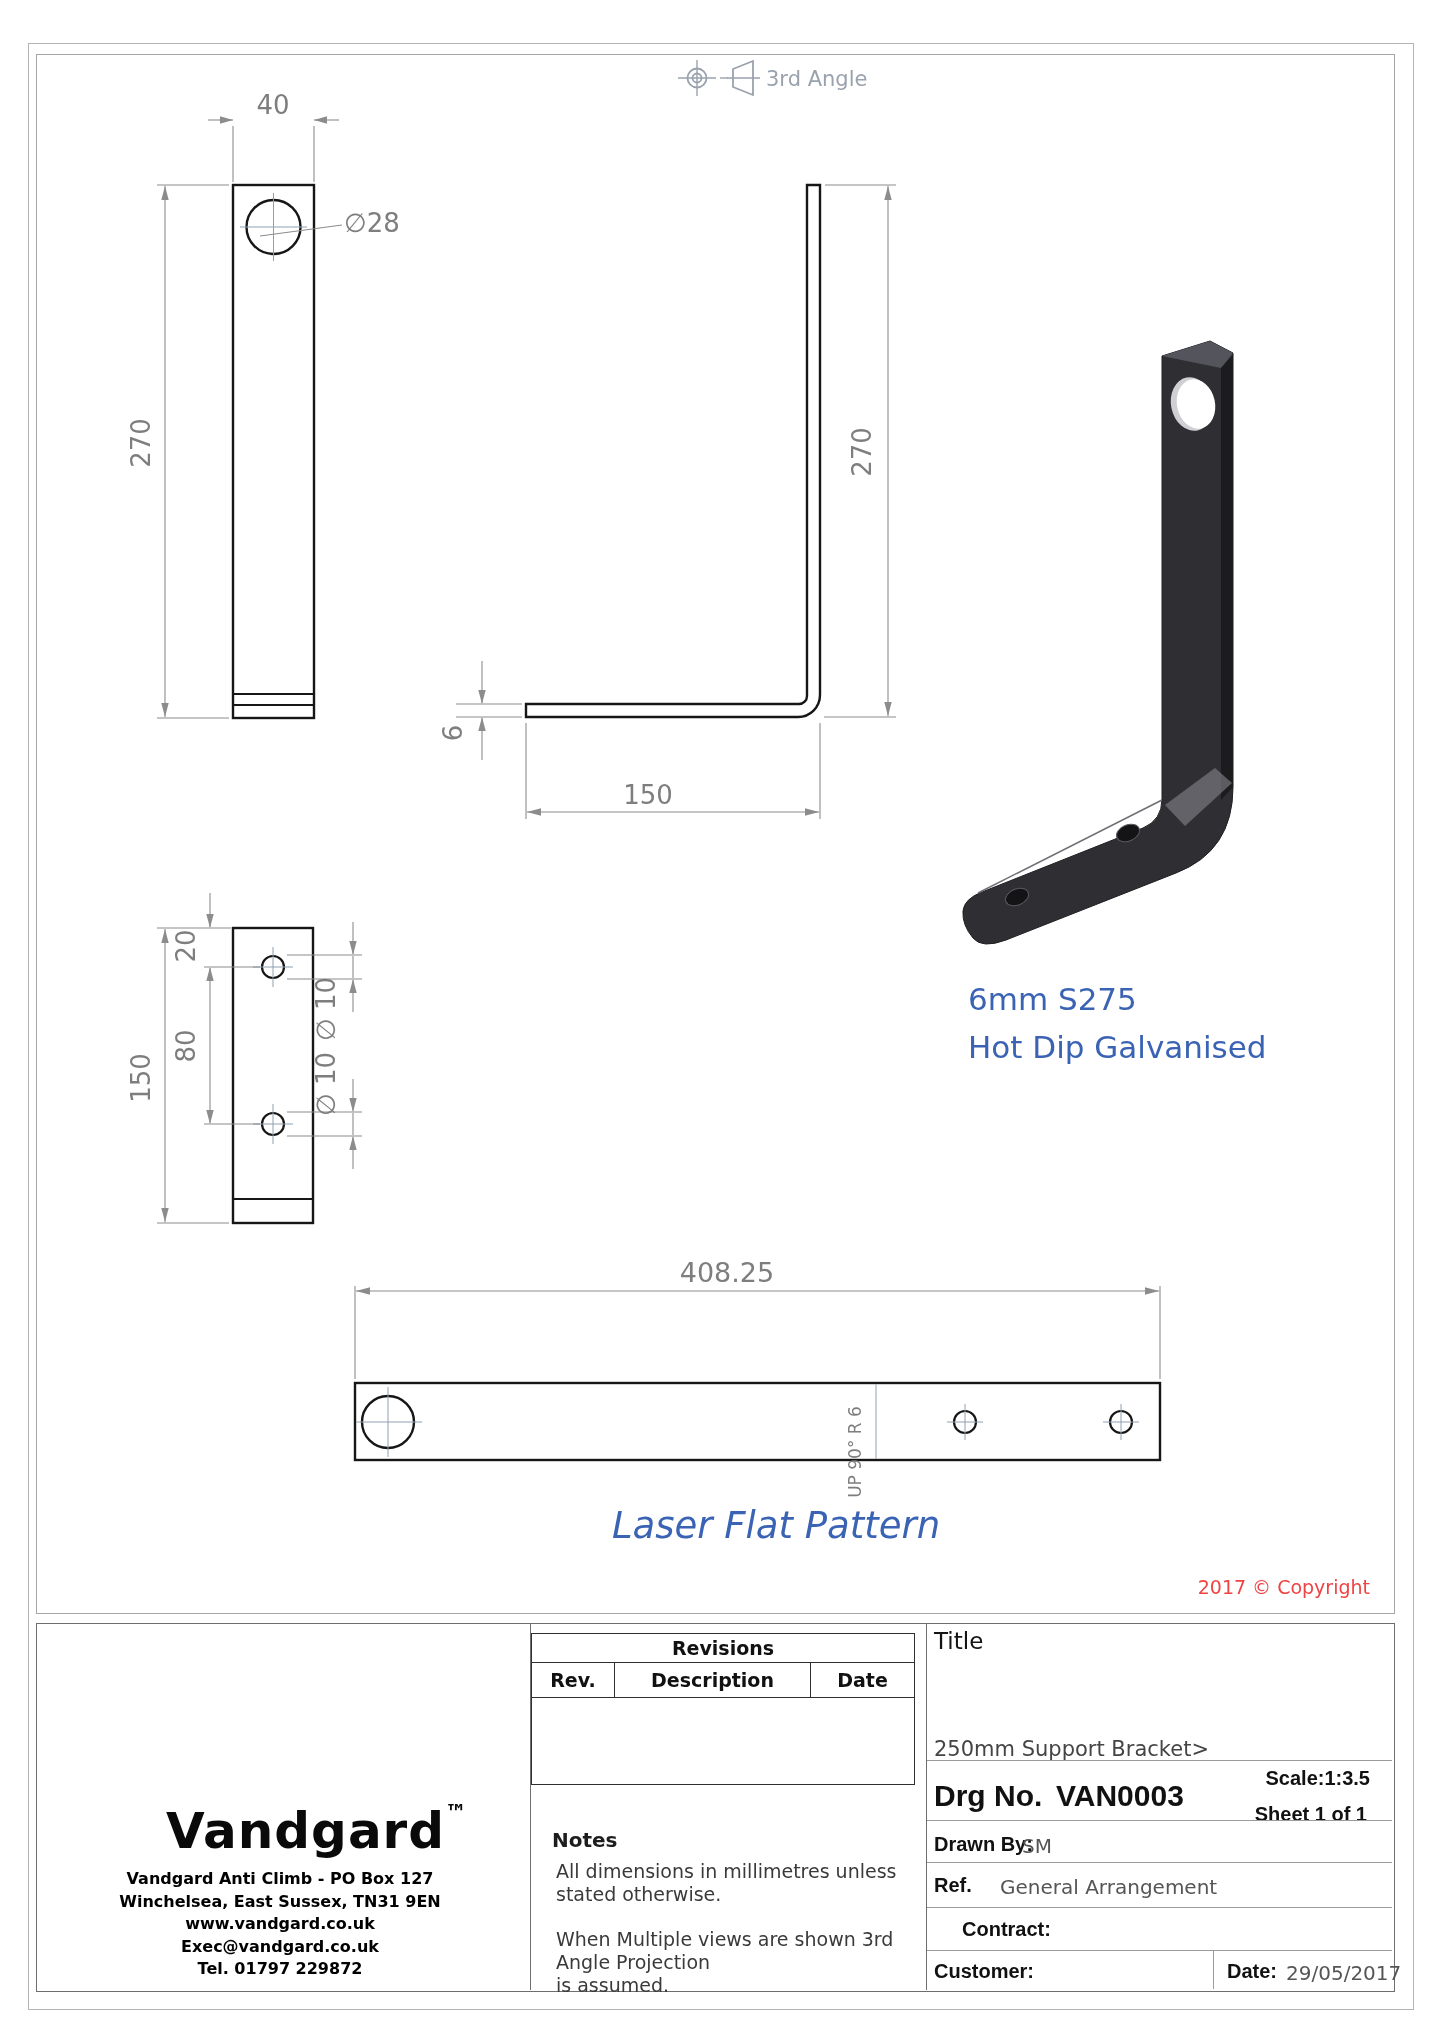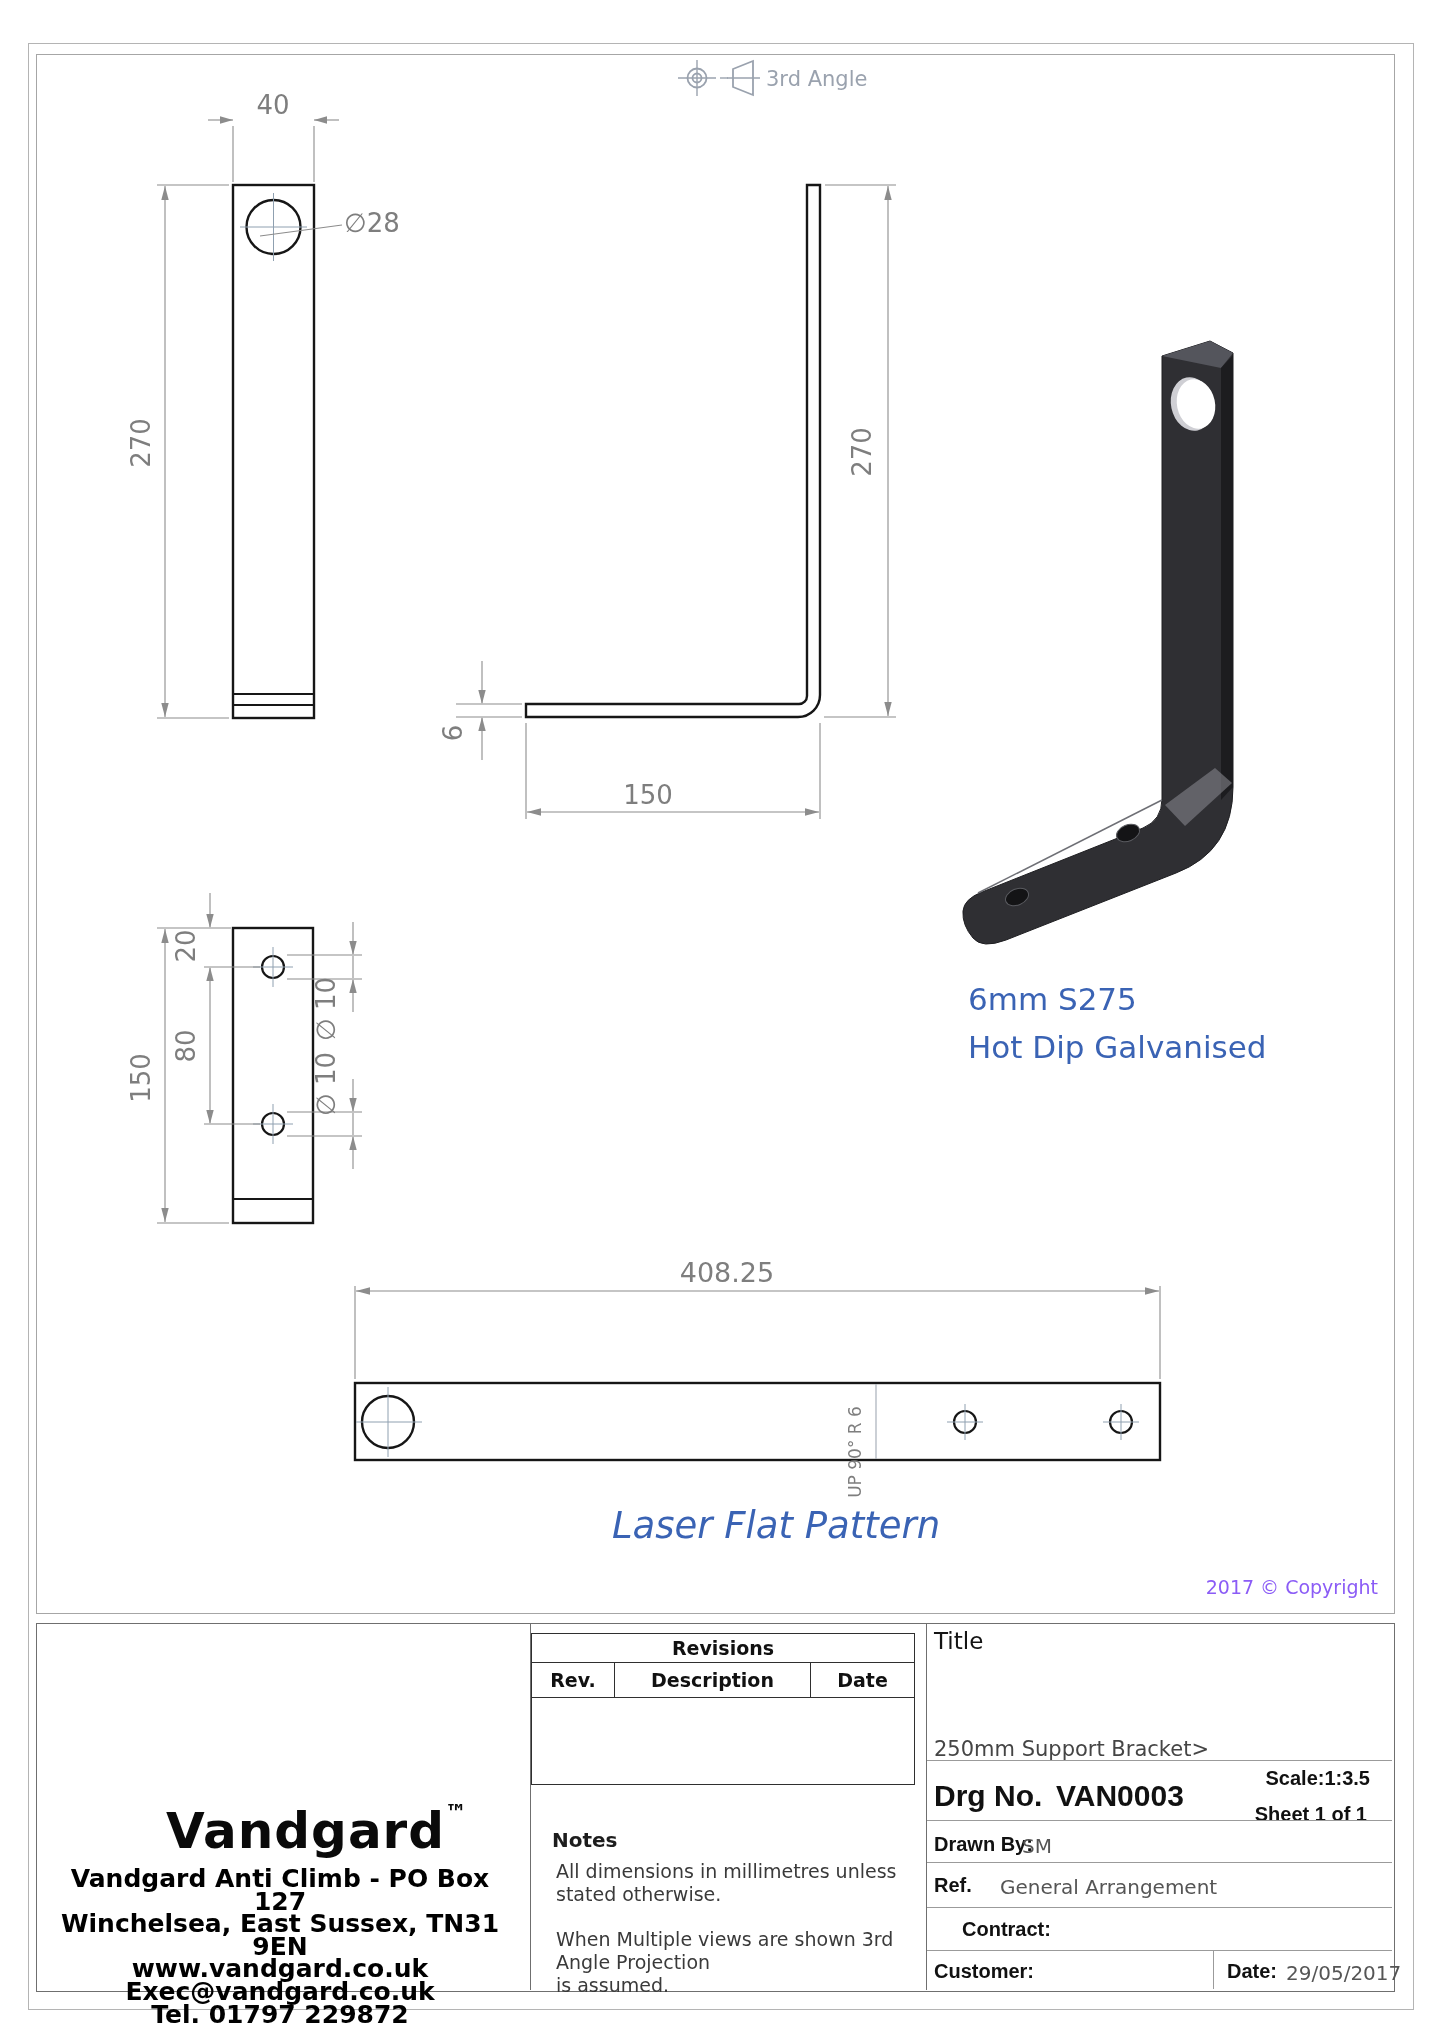--- a/index.html
+++ b/index.html
@@ -10,35 +10,35 @@
   .tbox{left:36px;top:1623px;width:1357px;height:367px;border:1.5px solid #6f6f6f;background:#fff;}
   .vdiv{border-left:1.5px solid #6f6f6f;width:0;}
   .hline{border-top:1px solid #9b9b9b;height:0;}
   .vline-thin{border-left:1px solid #9b9b9b;width:0;}
   svg.art{left:0;top:0;width:1445px;height:2044px;}
   .dimtext{fill:#7e7e7e;font-size:26px;font-family:"DejaVu Sans",sans-serif;}
   .projtext{fill:#9aa2ae;font-size:21px;font-family:"DejaVu Sans",sans-serif;}
   .bluebig{color:#3a63b4;}
   .mat-note{left:968px;top:975px;font-size:31px;line-height:48px;}
   .flat-caption{left:612px;top:1504px;font-size:37px;font-style:italic;}
-  .copyright{right:67px;top:1576px;font-size:19px;color:#8b5cf6;}
+  .copyright{right:75px;top:1576px;font-size:19px;color:#ef4444;}
   .rev-table{left:531px;top:1633px;width:382px;border:1.5px solid #2f2f2f;}
   .rev-head{height:28px;line-height:28px;text-align:center;font-size:19px;font-weight:600;border-bottom:1.5px solid #2f2f2f;}
   .rev-cols{display:flex;height:34px;line-height:34px;border-bottom:1.5px solid #2f2f2f;font-size:19px;font-weight:600;text-align:center;}
   .rev-c1{width:82px;border-right:1.5px solid #2f2f2f;}
   .rev-c2{width:195px;border-right:1.5px solid #2f2f2f;}
   .rev-c3{flex:1;}
   .rev-body{height:86px;}
   .notes-head{left:552px;top:1828px;font-size:20px;font-weight:600;color:#1d1d1d;}
   .notes-body{left:556px;top:1860px;width:360px;font-size:19px;line-height:22.8px;color:#3a3a3a;white-space:pre-line;}
   .lbl{font-weight:bold;font-size:20px;color:#111;font-family:"Liberation Sans","DejaVu Sans",sans-serif;}
   .val{font-size:20px;color:#555;}
   .brand{left:166px;top:1788px;font-size:50px;font-weight:bold;line-height:50px;letter-spacing:1px;color:#0a0a0a;}
   .brand sup{font-size:22px;vertical-align:28px;letter-spacing:0;}
-  .addr{left:60px;top:1868px;width:440px;text-align:center;font-size:25px;font-weight:bold;line-height:22.6px;white-space:pre-line;color:#000;}
+  .addr{left:60px;top:1868px;width:440px;text-align:center;font-size:16px;font-weight:bold;line-height:22.6px;white-space:pre-line;color:#000;}
 </style>
 </head>
 <body>
 
 <div class="abs frame-outer"></div>
 <div class="abs frame-drawing"></div>
 
 <svg class="abs art" viewBox="0 0 1445 2044">
 
   <g stroke="#9aa2ae" stroke-width="1.4" fill="none">

